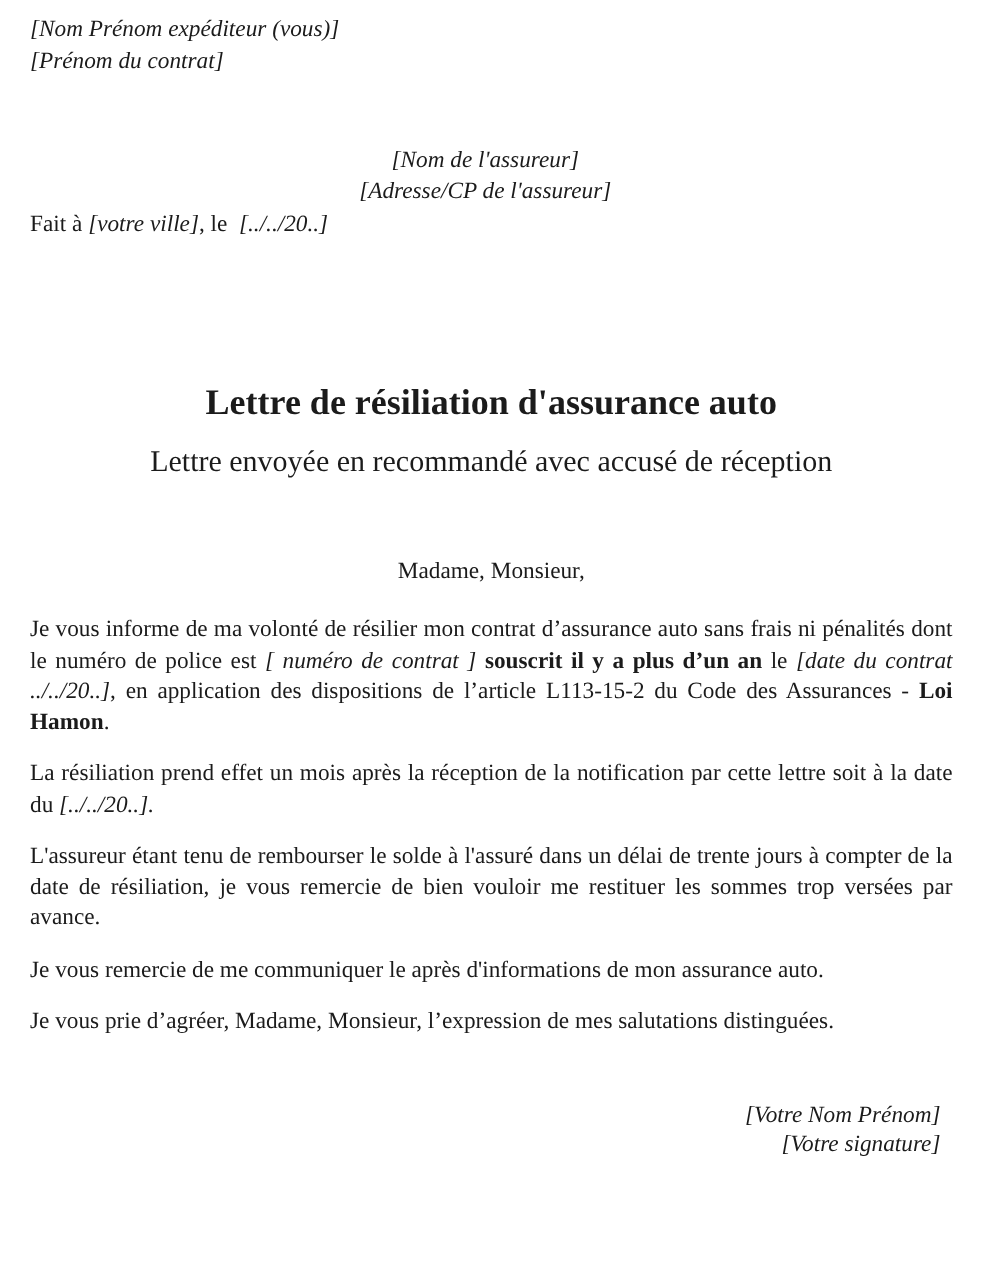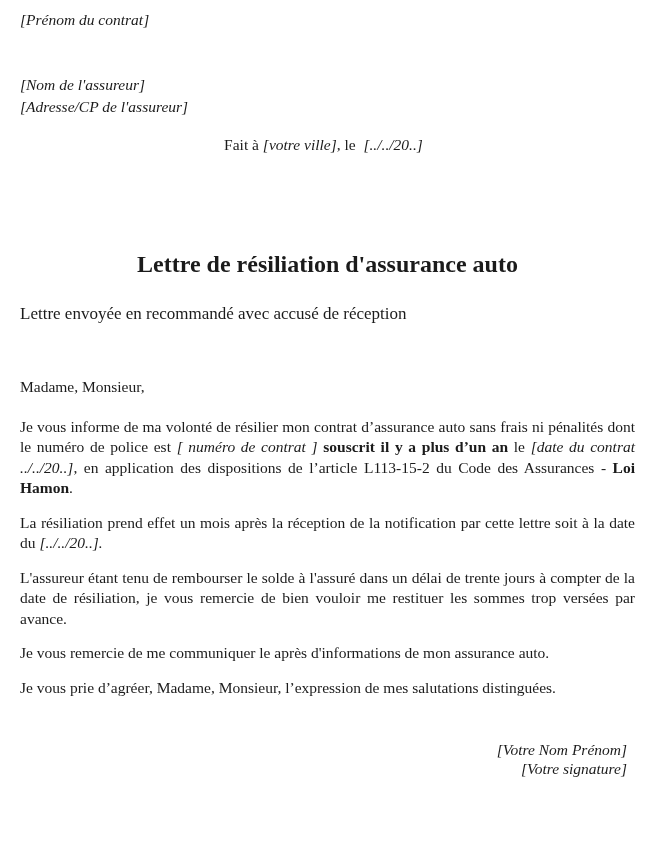--- a/index.html
+++ b/index.html
@@ -23,45 +23,46 @@
   .italic { font-style: italic; }
   .bold { font-weight: 700; }
   .pre { white-space: pre-wrap; }
 
   .sender {
     font-style: italic;
     line-height: 21.4px;
   }
   .recipient {
     margin-top: 44px;
-    text-align: left;
+    text-align: center;
     font-style: italic;
     line-height: 21.4px;
     padding-right: 8px;
   }
   .dateline {
-    margin-top: 17px;
-    text-align: center;
+    text-align: left;
     line-height: 21px;
     padding-right: 8px;
   }
   .title {
     margin: 94px 0 0 0;
     text-align: center;
     font-size: 24px;
     font-weight: 700;
     line-height: 31px;
   }
   .subtitle {
-    margin-top: 23px;
-    font-size: 17px;
+    margin-top: 12px;
+    text-align: center;
+    font-size: 20px;
     line-height: 22px;
   }
   .salutation {
     margin: 52px 0 0 0;
+    text-align: center;
   }
   p.body-par {
     margin: 14px 0 0 0;
   }
   p.justify {
     text-align: justify;
   }
   p.first-par {
     margin-top: 19px;
   }
@@ -72,20 +73,21 @@
     line-height: 19px;
     padding-right: 8px;
   }
 </style>
 </head>
 <body>
 
 <div class="page">
 
   <div class="sender">
+    <div class="line">[Nom Prénom expéditeur (vous)]</div>
     <div class="line">[Prénom du contrat]</div>
   </div>
 
   <div class="recipient">
     <div class="line">[Nom de l'assureur]</div>
     <div class="line">[Adresse/CP de l'assureur]</div>
   </div>
 
   <div class="dateline">
     <span>Fait à </span><span class="italic">[votre ville]</span><span class="pre">, le  </span><span class="italic">[../../20..]</span>

